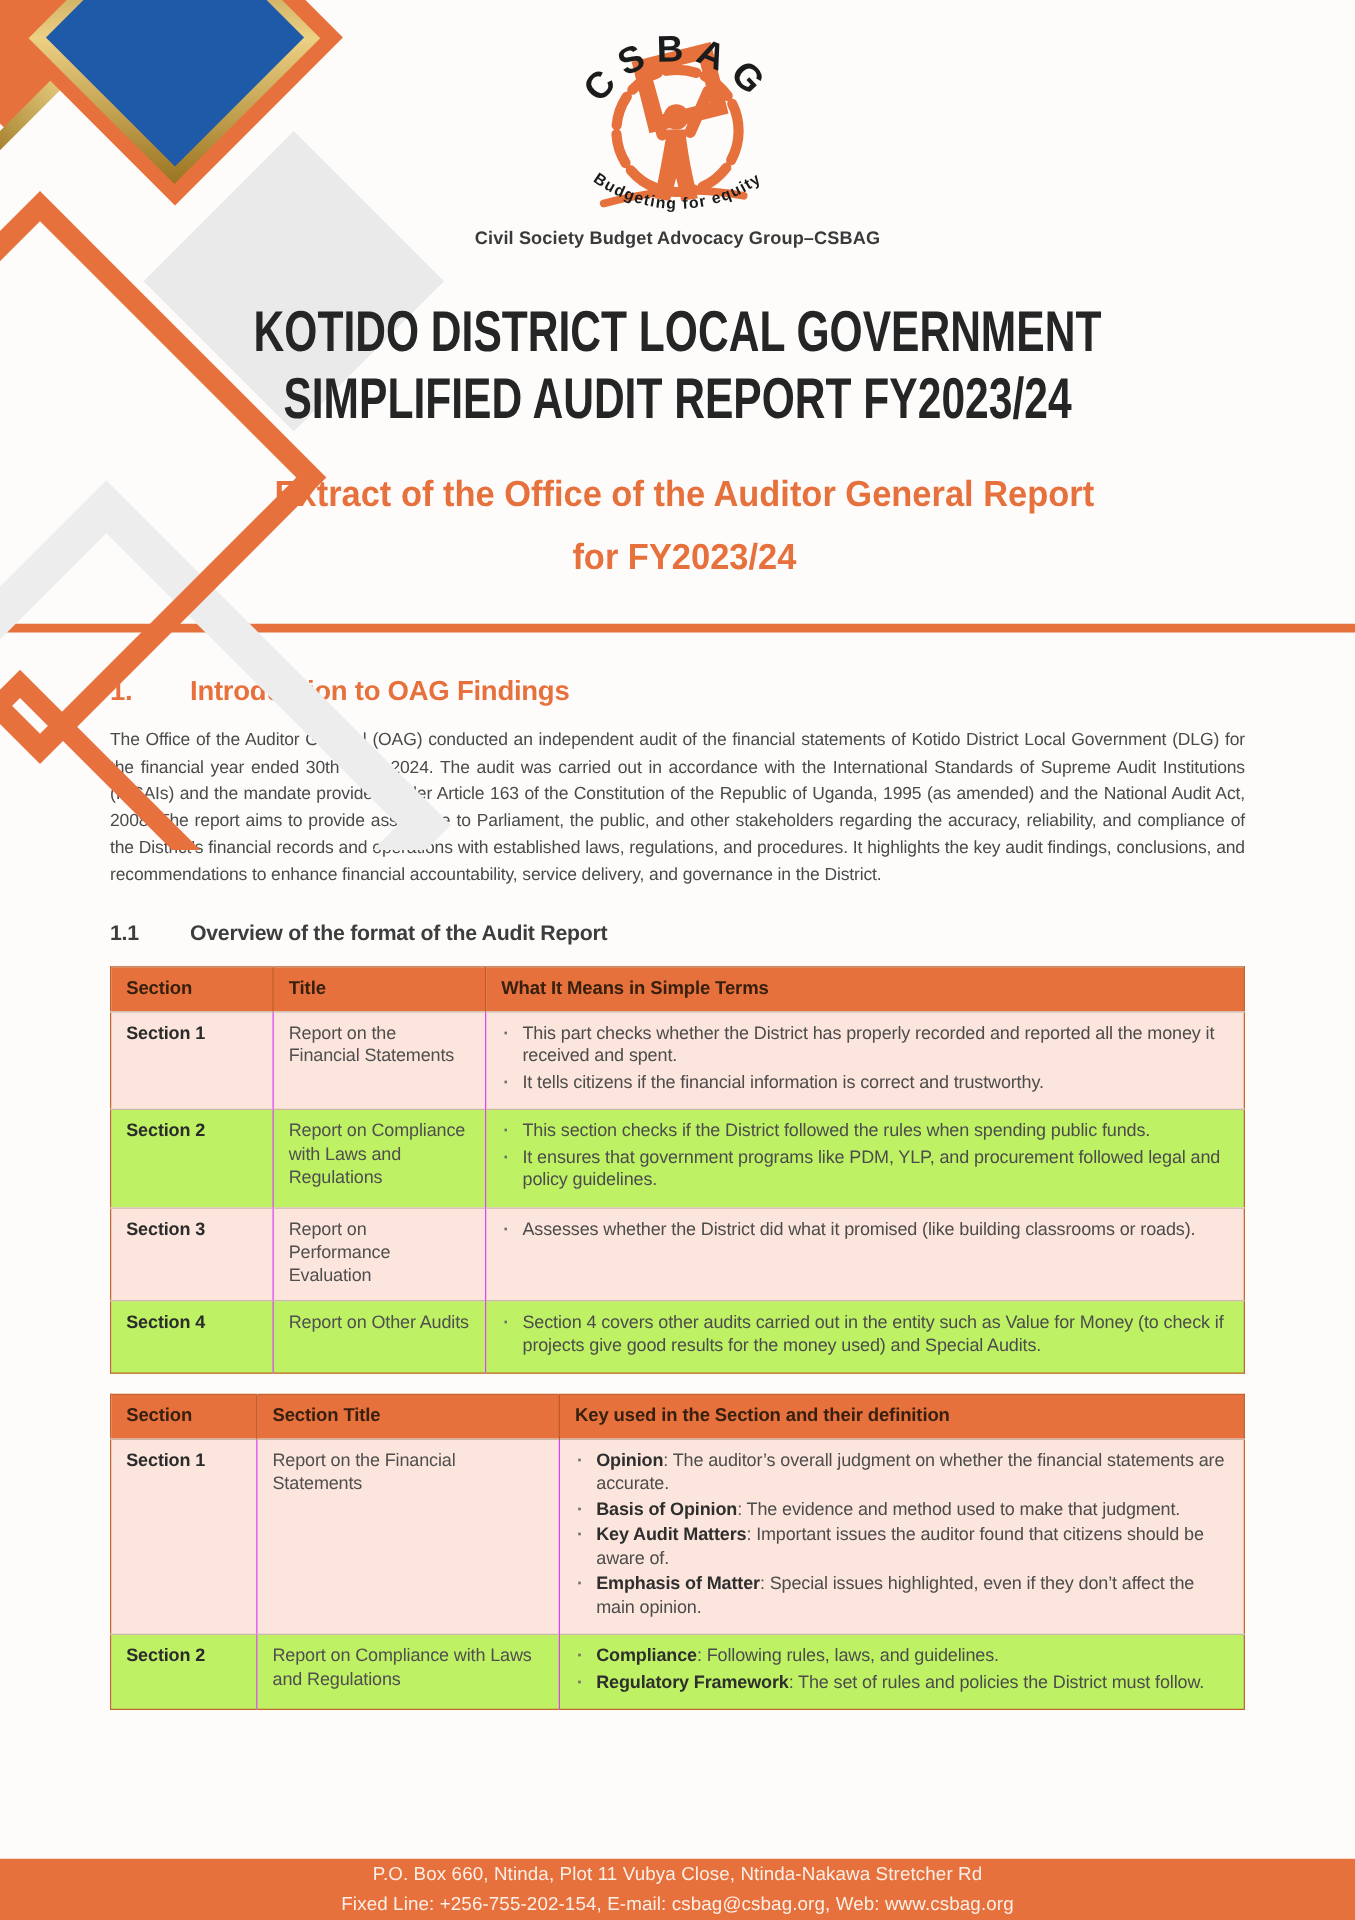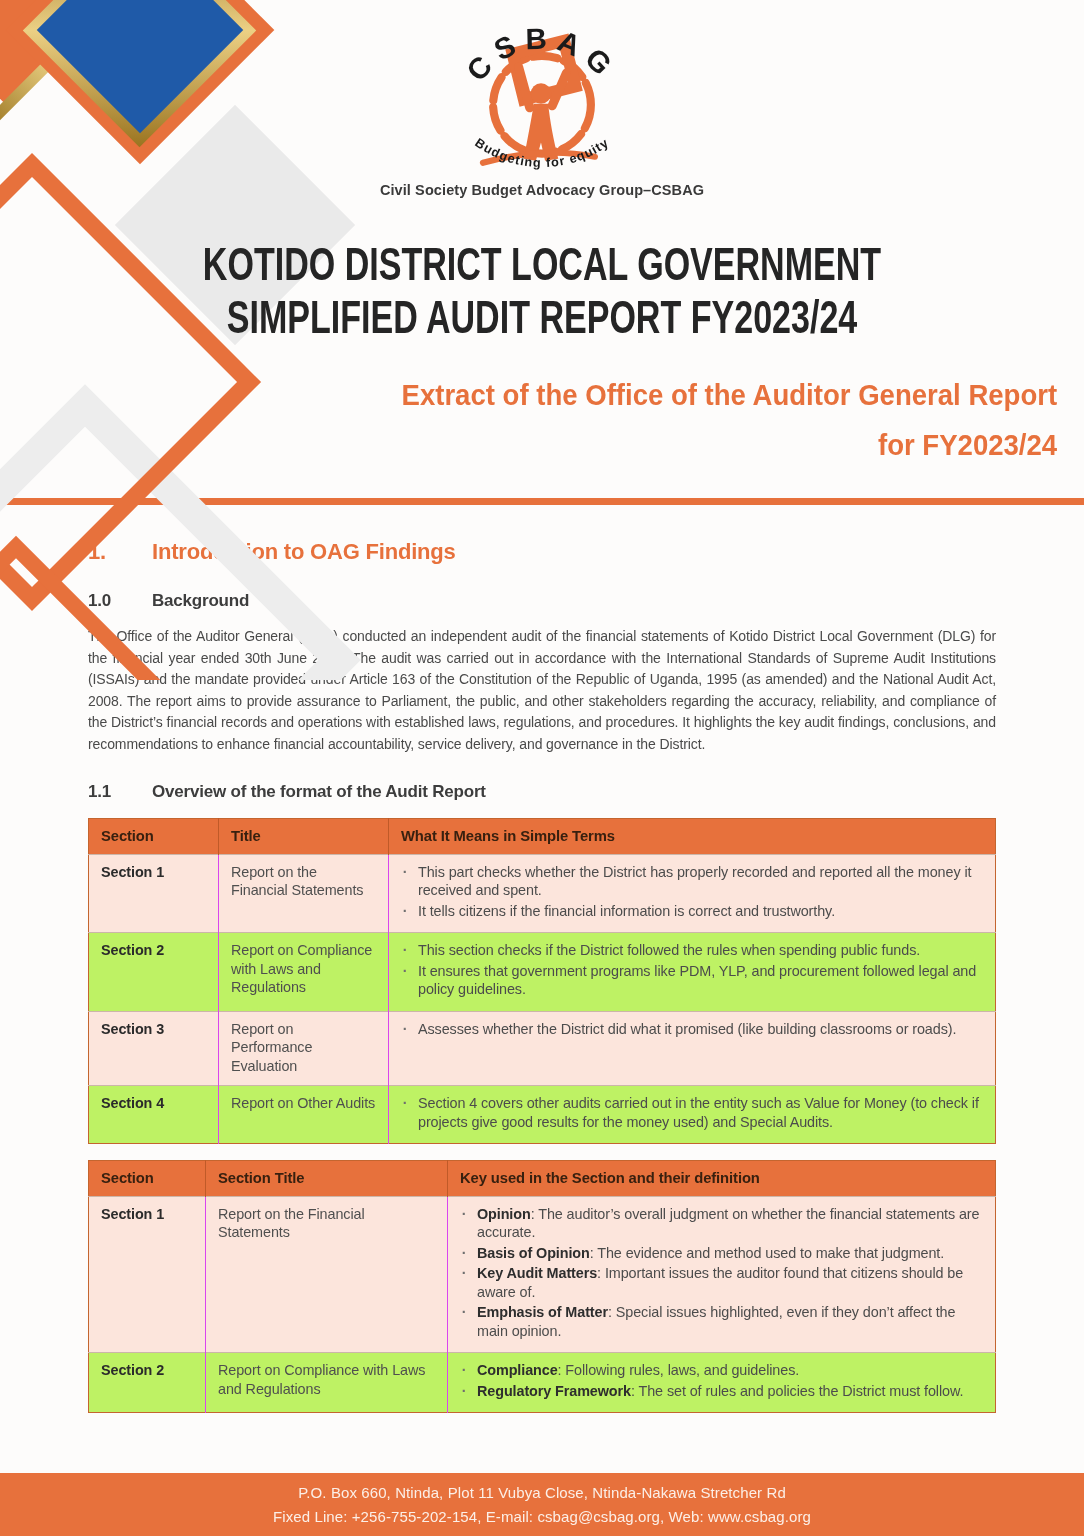--- a/index.html
+++ b/index.html
@@ -21,21 +21,21 @@
   .ca-ring-orange{width:190px;height:190px;left:45px;top:-65px;background:#e7713c;}
   .ca-ring-gold{width:165px;height:165px;left:57px;top:-52px;background:linear-gradient(135deg,#8f6a1d,#ecd084,#9a7420);}
   .ca-ring-blue{width:146px;height:146px;left:67px;top:-43px;background:#1f5aa8;}
   
   .logo-wrap{position:relative;text-align:center;padding-top:10px;}
   .logo-wrap svg{display:inline-block;}
   .org-name{margin-top:2px;font-size:14.5px;font-weight:700;color:#3a3a3a;letter-spacing:.1px;}
   .title-block{margin-top:40px;text-align:center;}
   .title-line{font-size:46px;line-height:53px;font-weight:800;color:#252525;white-space:nowrap;
     transform:scaleX(.74);transform-origin:50% 50%;}
-  .subtitle-block{margin-top:26px;text-align:right;padding-left:11px;}
+  .subtitle-block{margin-top:26px;text-align:center;padding-left:11px;}
   .subtitle-line{font-size:29px;line-height:50px;font-weight:700;color:#e7713c;white-space:nowrap;
     transform:scaleX(.95);transform-origin:50% 50%;}
   .rule{height:7px;background:#e7713c;margin-top:28px;}
   
   .content{padding:0 88px;}
   .sec-head{margin-top:34px;font-size:22px;font-weight:700;color:#e7713c;letter-spacing:-.2px;}
   .sub-head{font-size:17px;font-weight:700;color:#3d3d3d;letter-spacing:-.2px;}
   .sub-head.m1{margin-top:26px;}
   .h-num{display:inline-block;width:64px;}
   .body-par{margin-top:15px;font-size:14px;line-height:21.5px;text-align:justify;color:#4a4a4a;letter-spacing:-.1px;}
@@ -53,21 +53,21 @@
   table.rpt tbody tr{border-top:1px solid #ccb6a9;}
   tr.row-pink td{background:#fce5dc;}
   tr.row-blue td{background:#bef264;}
   .cell-section{font-weight:700;color:#2b2b2b;}
   .cell-title{color:#4f4f4f;}
   .bullet{display:flex;gap:9px;margin-bottom:2px;}
   .bullet .dot{flex:none;width:8px;text-align:center;color:#6f6f6f;font-weight:700;}
   .bullet .btext{color:#4c4c4c;}
   .bullet .btext b{color:#2e2e2e;}
   
-  .footer{position:absolute;left:0;bottom:0;width:100%;height:63px;background:#e7713c;
+  .footer{position:absolute;left:0;bottom:0;width:100%;height:49px;background:#e7713c;
     display:flex;flex-direction:column;align-items:center;justify-content:center;gap:7px;}
   .footer div{color:#fcefe7;font-size:15px;letter-spacing:.1px;}
 </style>
 </head>
 <body>
 
 <div class="page">
 
   <div class="ca">
     <div class="dm ca-gray-diamond"></div>
@@ -118,23 +118,20 @@
   </div>
 
   <div class="rule"></div>
 
   <div class="content">
 
     <div class="sec-head">
       <span class="h-num">1.</span><span>Introduction to OAG Findings</span>
     </div>
 
-    <div class="sub-head m1">
-      <span class="h-num">1.0</span><span>Background</span>
-    </div>
 
     <div class="body-par">The Office of the Auditor General (OAG) conducted an independent audit of the financial statements of Kotido District Local Government (DLG) for the financial year ended 30th June 2024. The audit was carried out in accordance with the International Standards of Supreme Audit Institutions (ISSAIs) and the mandate provided under Article 163 of the Constitution of the Republic of Uganda, 1995 (as amended) and the National Audit Act, 2008. The report aims to provide assurance to Parliament, the public, and other stakeholders regarding the accuracy, reliability, and compliance of the District’s financial records and operations with established laws, regulations, and procedures. It highlights the key audit findings, conclusions, and recommendations to enhance financial accountability, service delivery, and governance in the District.</div>
 
     <div class="sub-head mt-tbl1">
       <span class="h-num">1.1</span><span>Overview of the format of the Audit Report</span>
     </div>
 
     <div class="tbl-mount" id="overview-table-mount">
         <table class="rpt">
           <colgroup>

